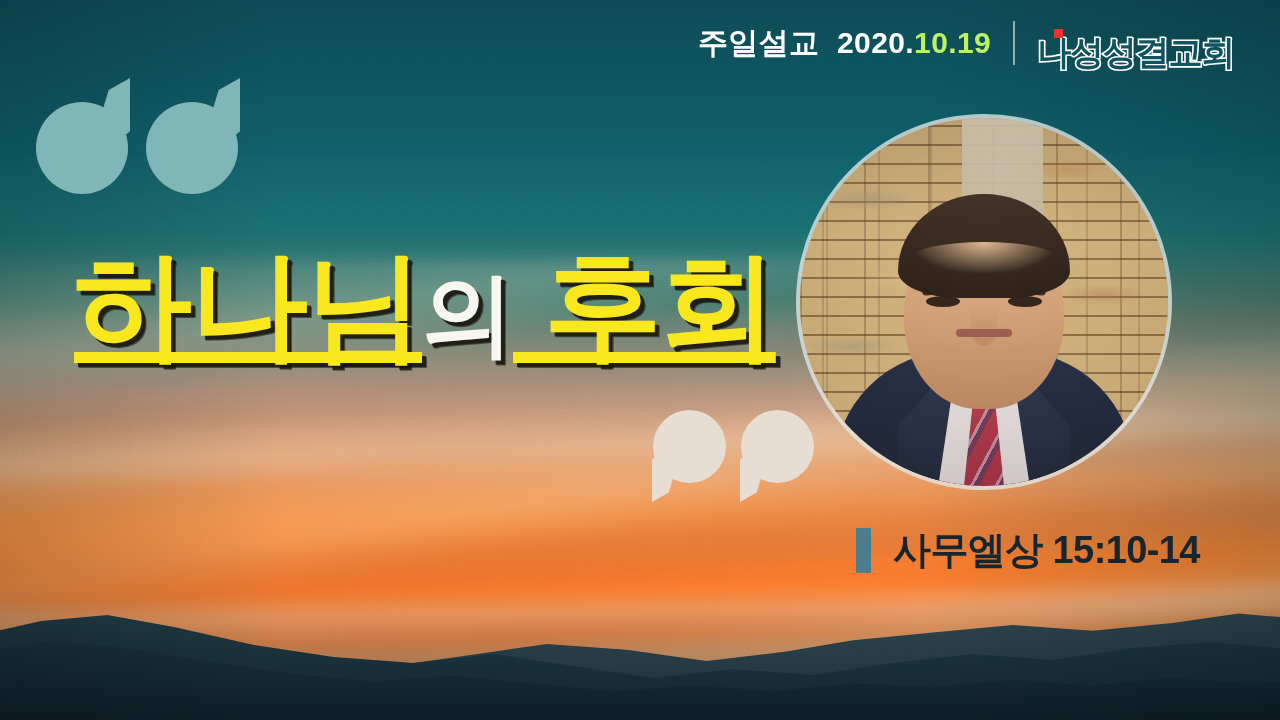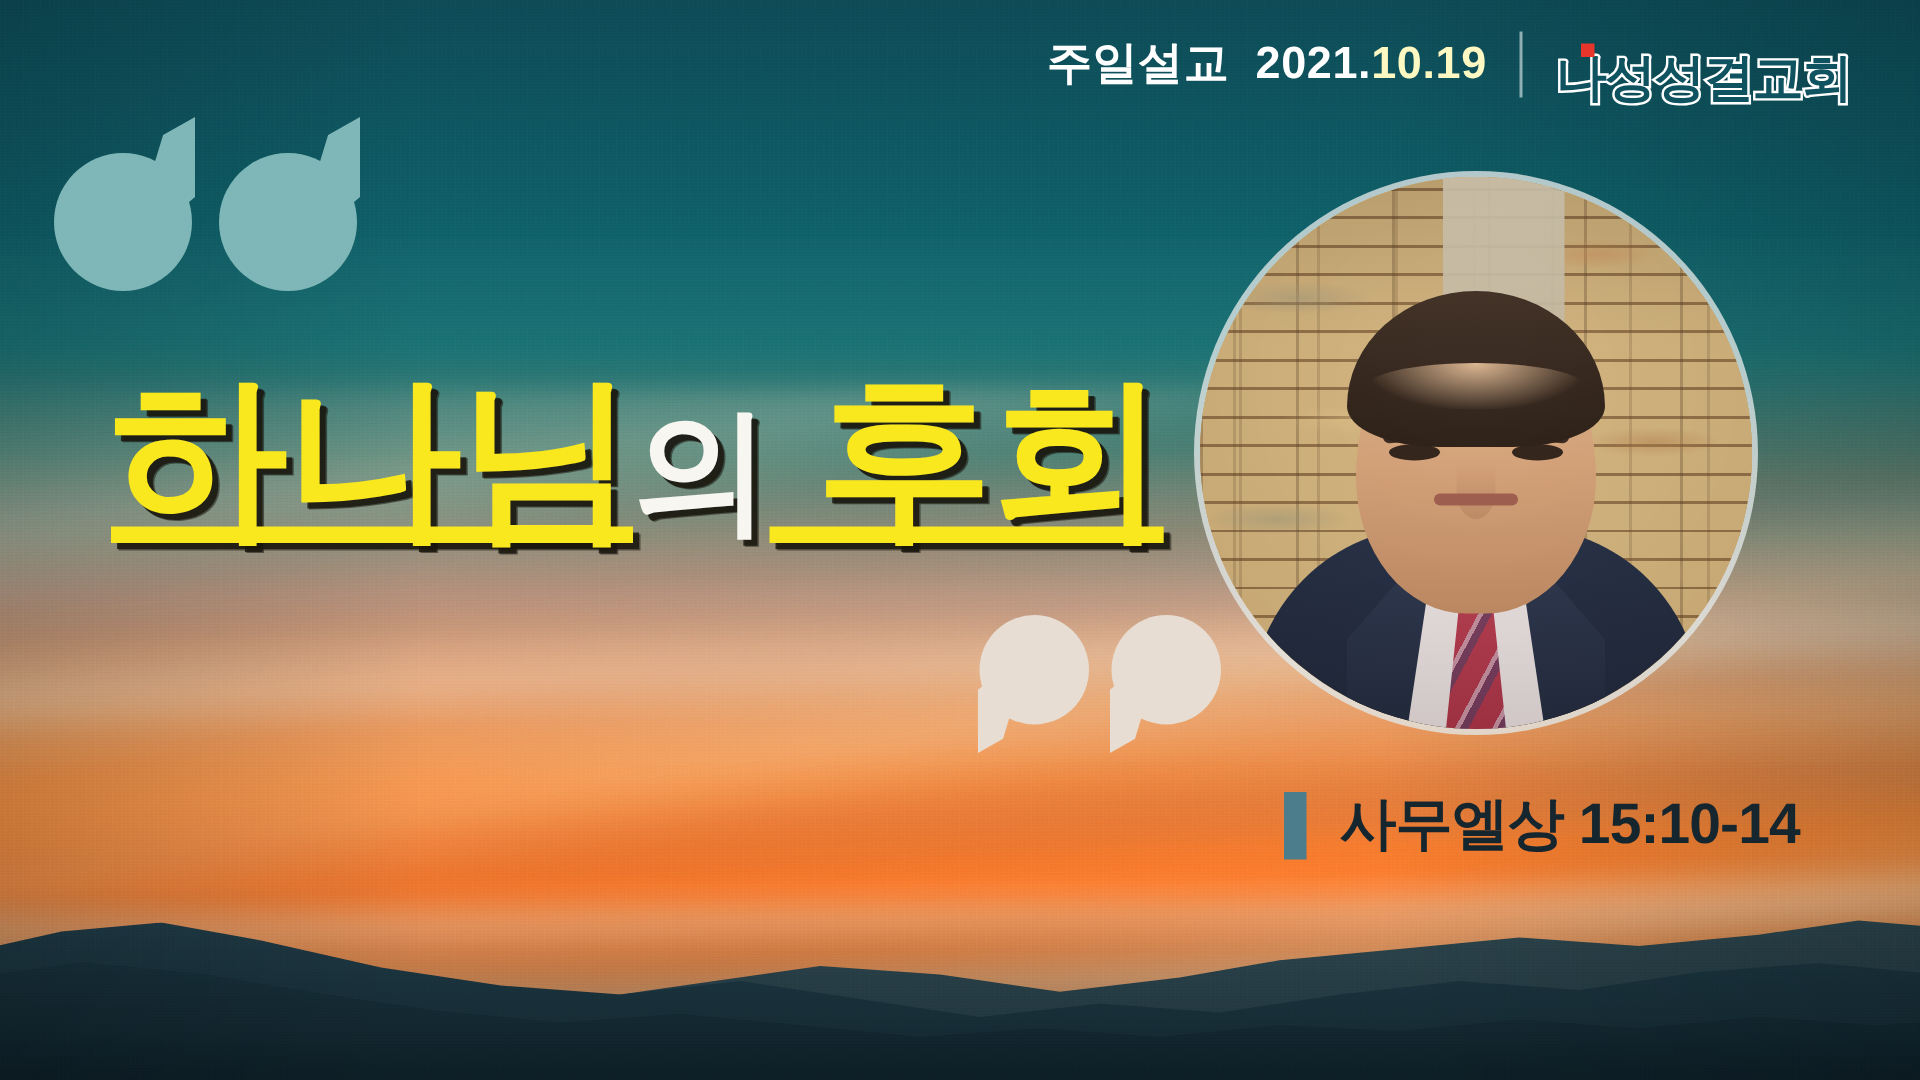--- a/index.html
+++ b/index.html
@@ -164,21 +164,21 @@
     z-index: 6;
   }
   .header-date {
     font-size: 30px;
     font-weight: 700;
     letter-spacing: 0.4px;
     color: #ffffff;
     white-space: nowrap;
     line-height: 1;
   }
-  .header-date .date-accent { color: #fef9c3; }
+  .header-date .date-accent { color: #bef264; }
   .header-divider {
     width: 2px;
     height: 44px;
     background: rgba(225,235,238,0.62);
     flex: 0 0 auto;
   }
 
   
   .logo {
     position: relative;
@@ -522,21 +522,21 @@
     </div>
     <div class="qmark">
       <div class="ball"></div>
       <div class="tail"></div>
     </div>
   </div>
 
   <div class="header">
     <div class="header-date">
       <span>주일설교</span>
-      <span>&nbsp;</span><span>2021.</span><span class="date-accent">10.19</span>
+      <span>&nbsp;</span><span>2020.</span><span class="date-accent">10.19</span>
     </div>
     <div class="header-divider"></div>
     <div class="logo">
       <span class="logo-dot"></span>
       <span class="logo-text">나성성결교회</span>
     </div>
   </div>
 
   <div class="title">
     <span class="t-main">하나님</span><span class="t-sub">의</span><span class="t-main"> 후회</span>

